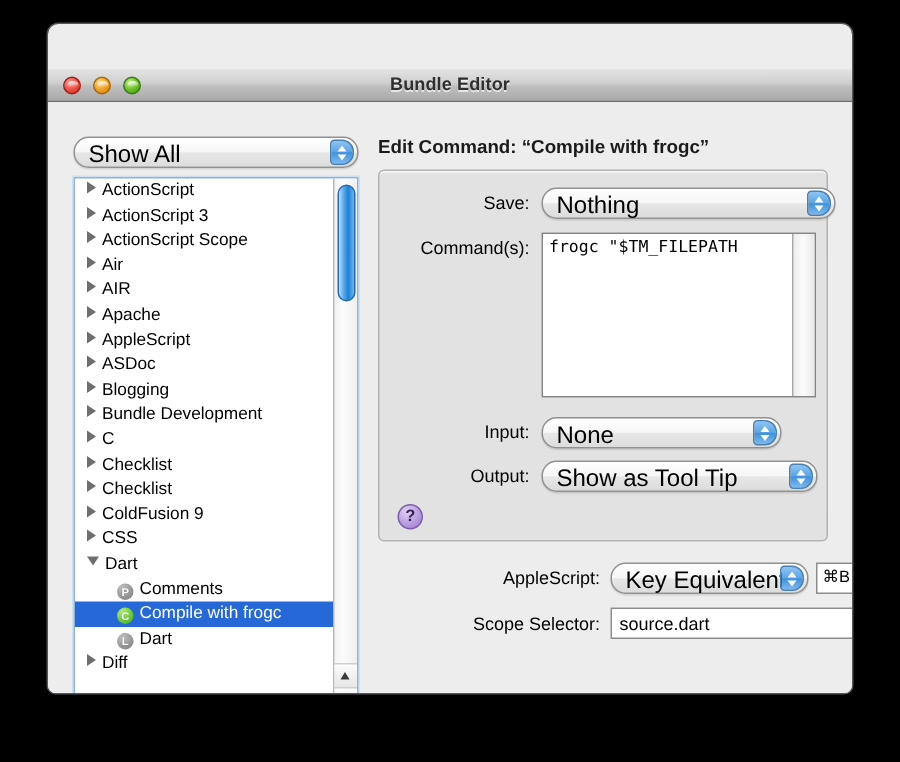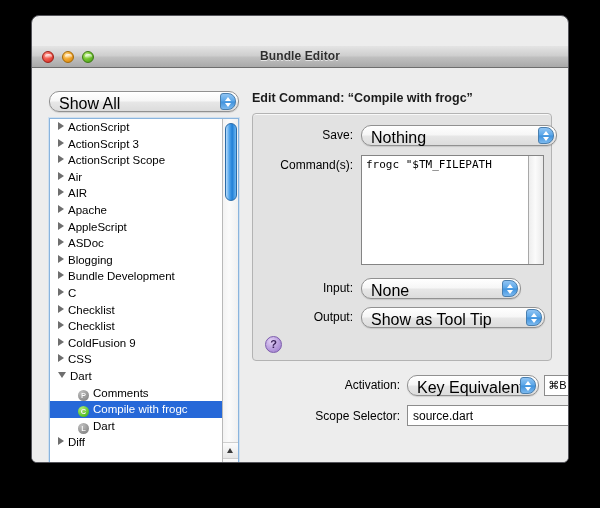--- a/index.html
+++ b/index.html
@@ -517,21 +517,21 @@
 
         <div class="field-label" id="output-label">Output:</div>
         <div class="popup" id="output-popup">
           <span class="popup-label">Show as Tool Tip</span>
           <span class="popup-arrows"></span>
         </div>
 
         <div id="help-btn">?</div>
       </div>
 
-      <div class="field-label" id="activation-label">Activation:</div>
+      <div class="field-label" id="activation-label">AppleScript:</div>
       <div class="popup" id="activation-popup">
         <span class="popup-label">Key Equivalent</span>
         <span class="popup-arrows"></span>
       </div>
       <div id="key-equiv">⌘B</div>
 
       <div class="field-label" id="scope-label">Scope Selector:</div>
       <div id="scope-field">
         <span id="scope-value">source.dart</span>
       </div>

